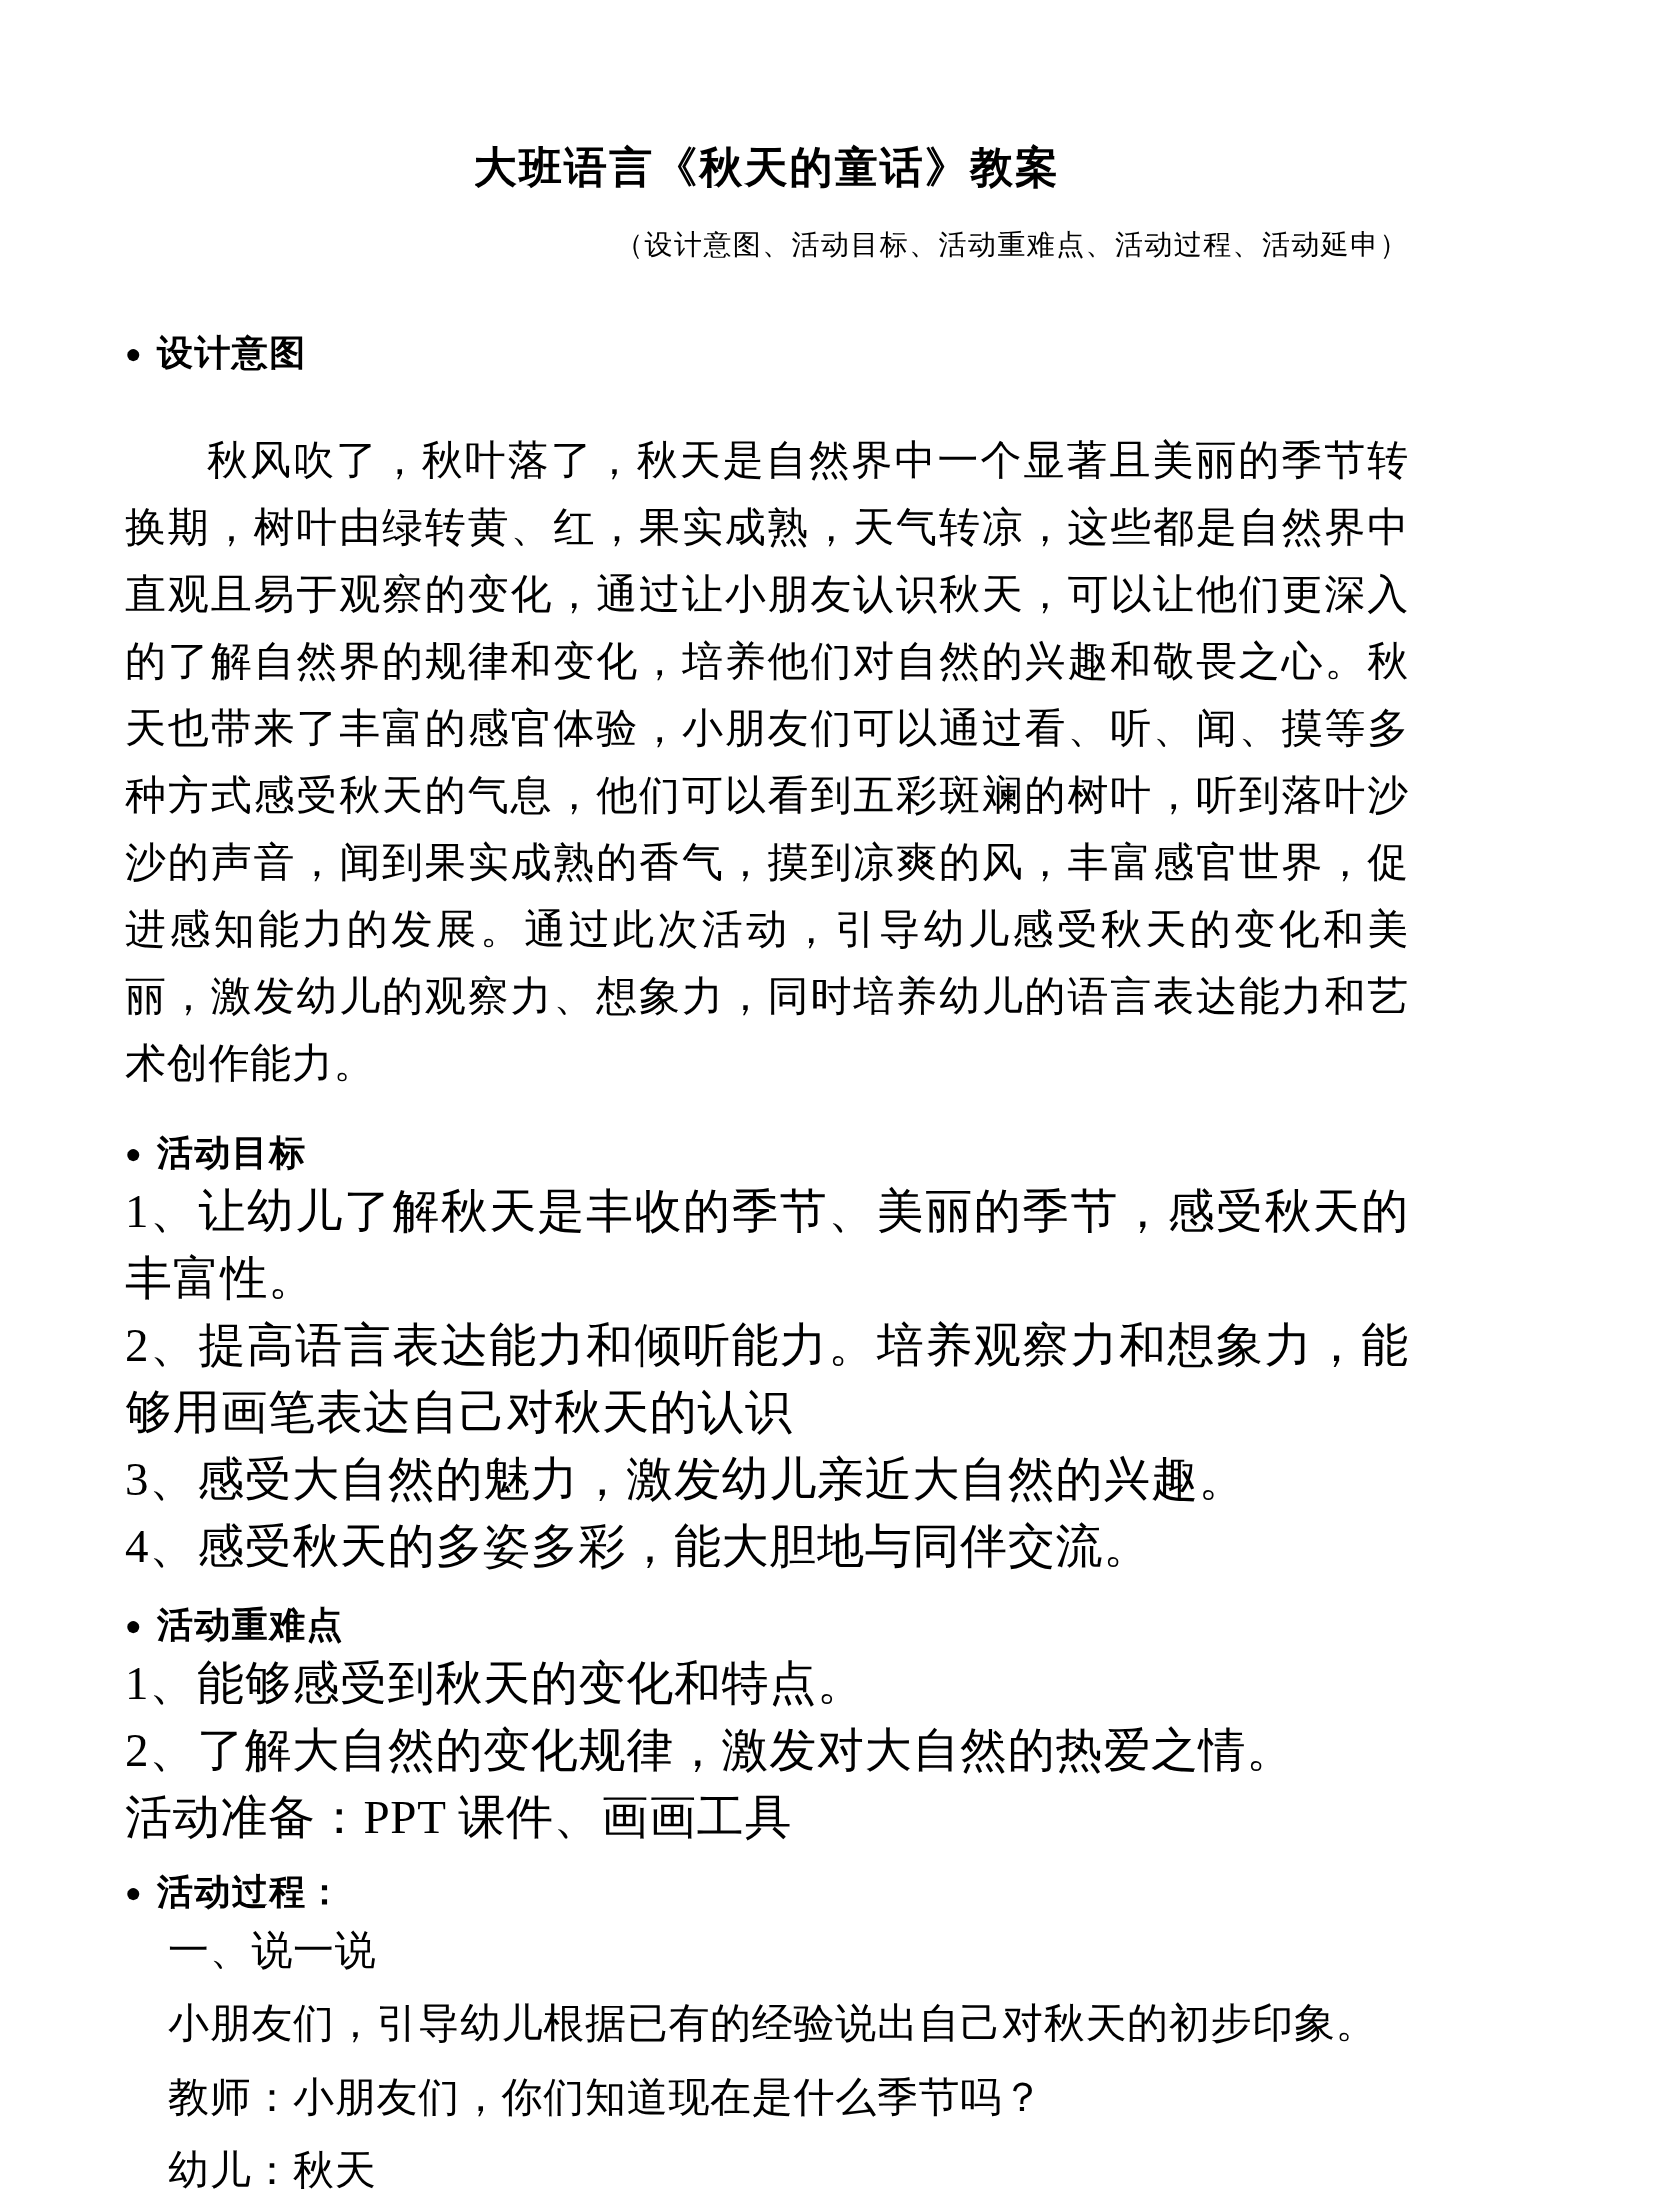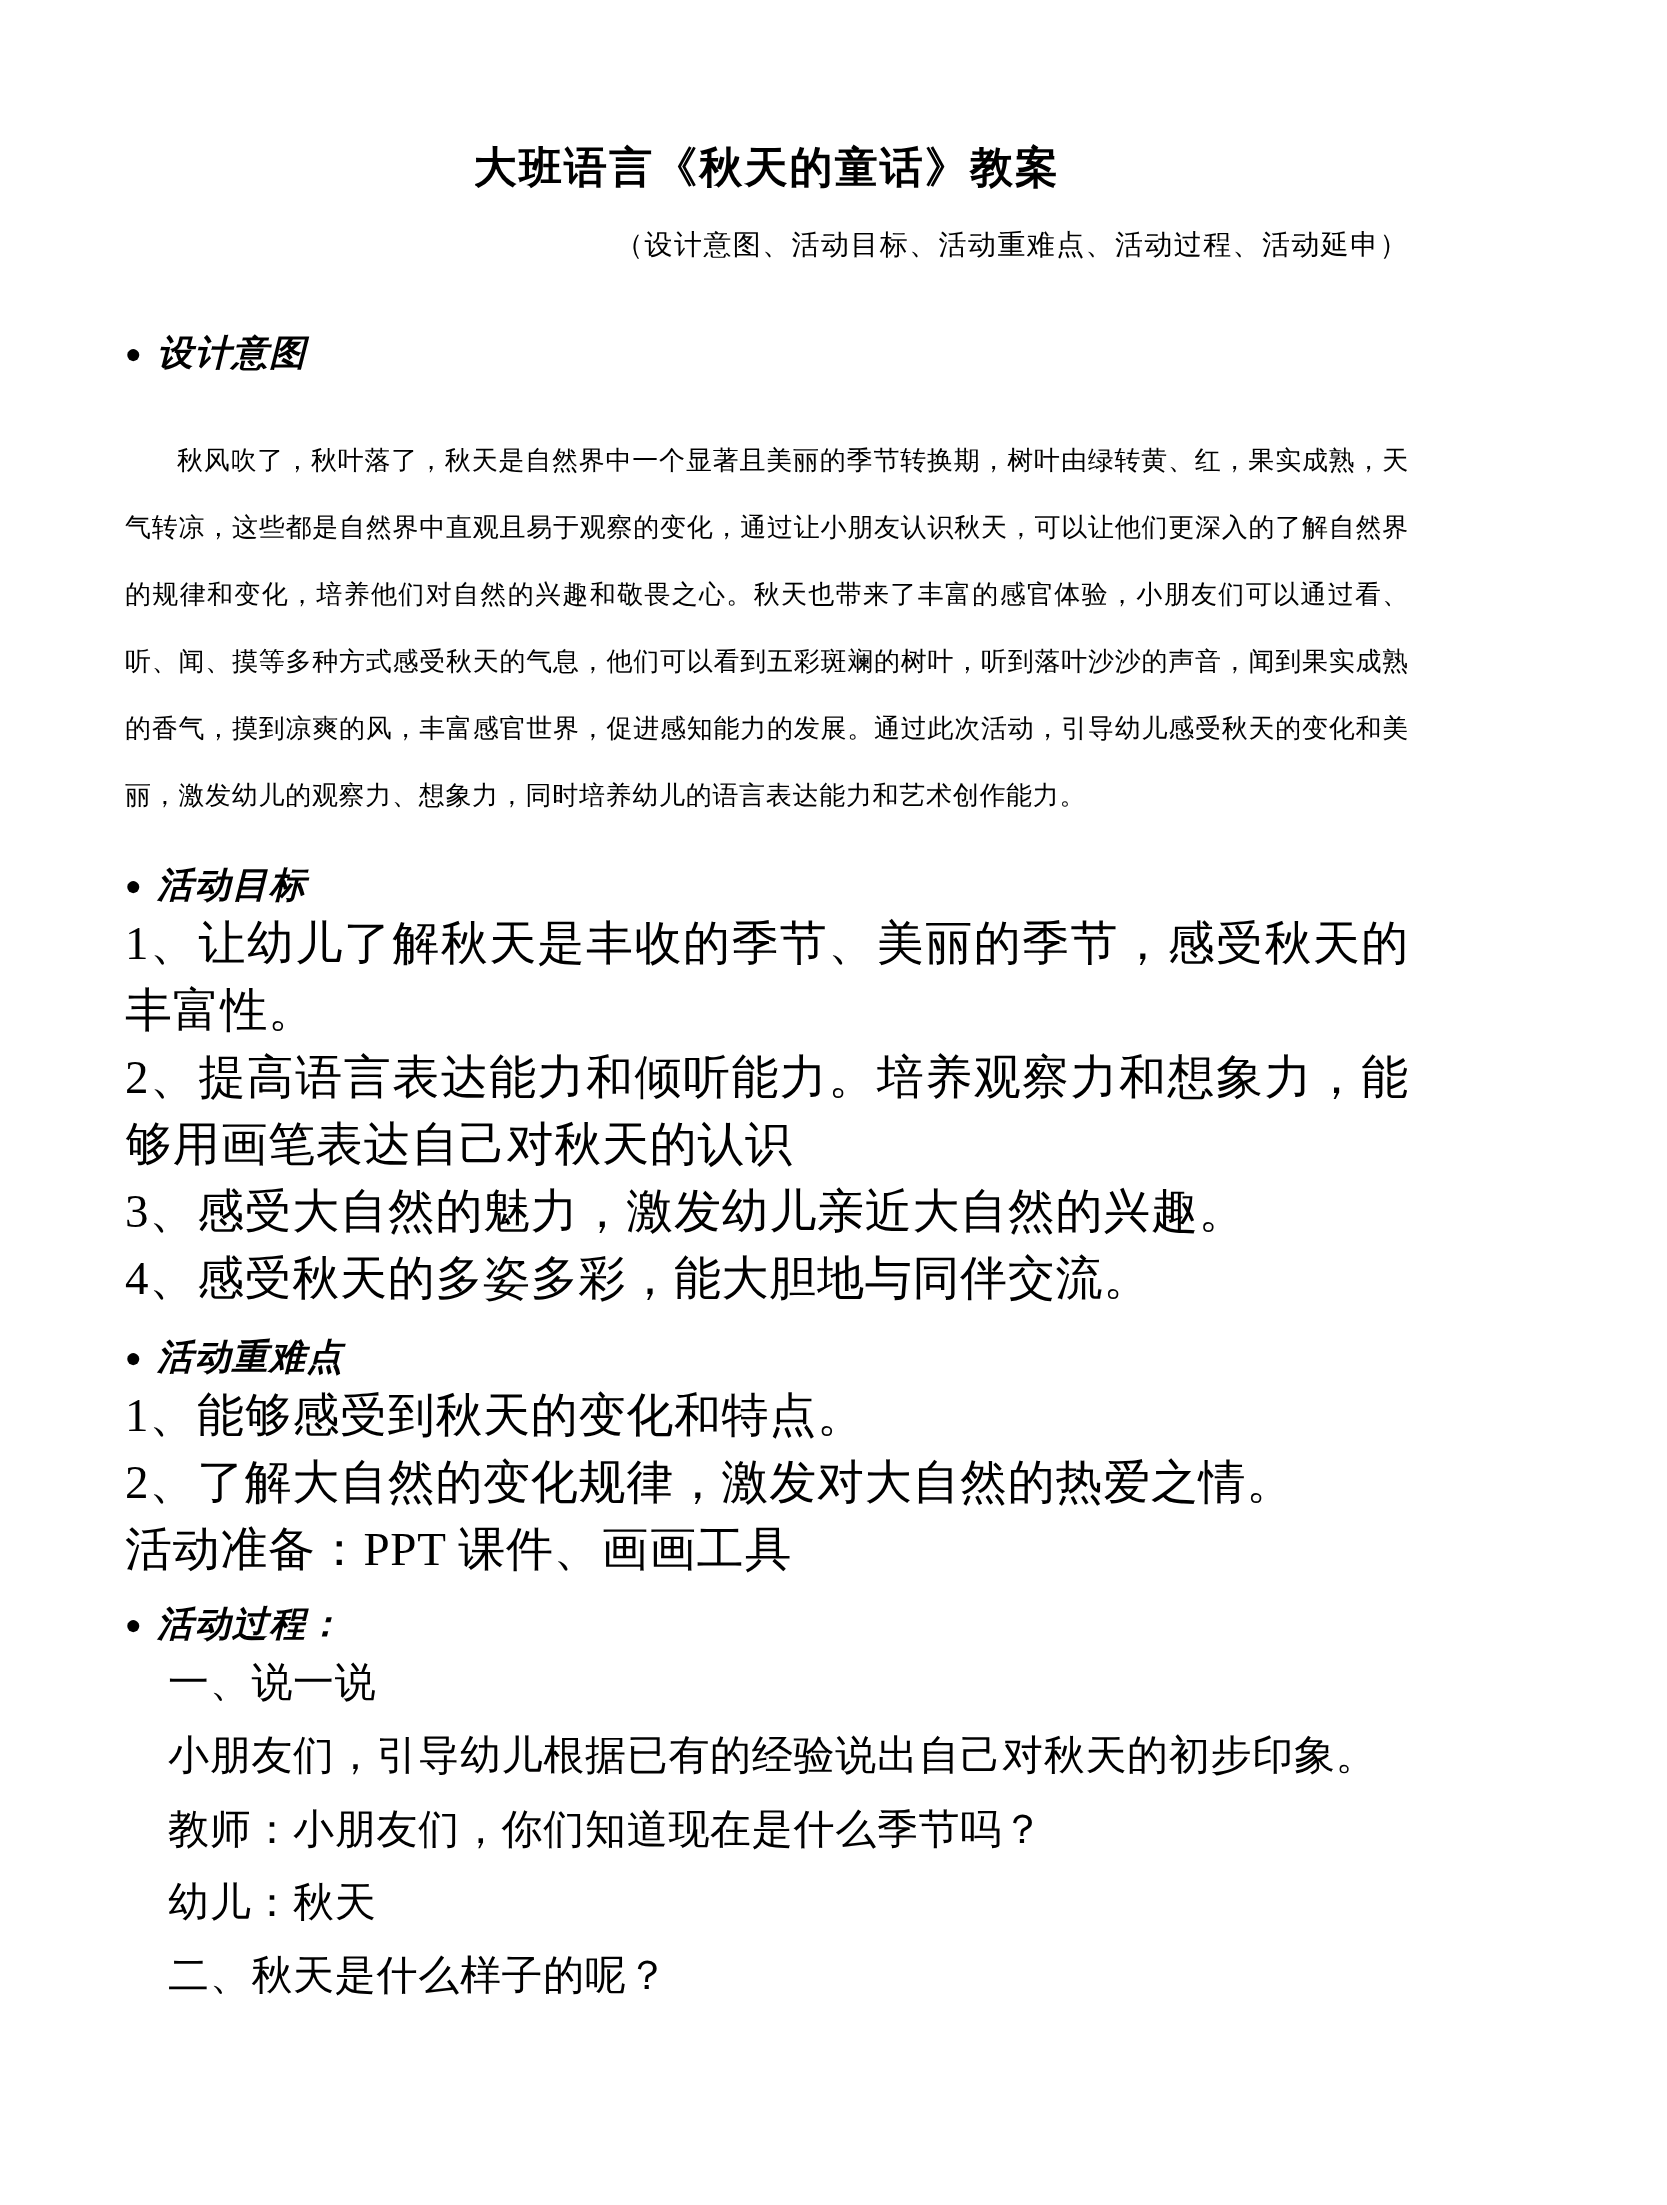--- a/index.html
+++ b/index.html
@@ -43,29 +43,28 @@
     font-weight: bold;
   }
   .heading-row .bullet {
     font-size: 28px;
     width: 32px;
     flex: 0 0 32px;
     font-weight: normal;
   }
   .heading-row .heading-text {
     letter-spacing: 1.4px;
-    font-style: italic;
   }
   .mt-intent   { margin-top: 63px; }
   .mt-goals    { margin-top: 31.5px; }
   .mt-keypts   { margin-top: 21px; }
   .mt-process  { margin-top: 17.5px; }
   .body-par {
     margin: 49px 0 0 0;
-    font-size: 26px;
+    font-size: 41px;
     line-height: 67px;
     text-align: justify;
     text-indent: 2em;
     letter-spacing: 0.7px;
   }
   .list-item {
     font-size: 47px;
     line-height: 67px;
     text-align: justify;
     letter-spacing: 0.7px;

